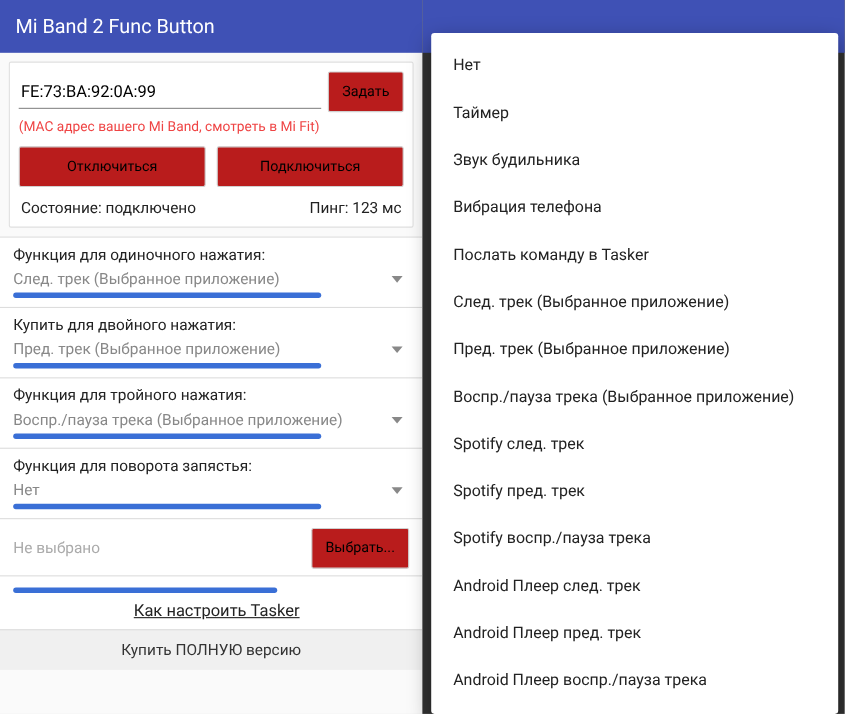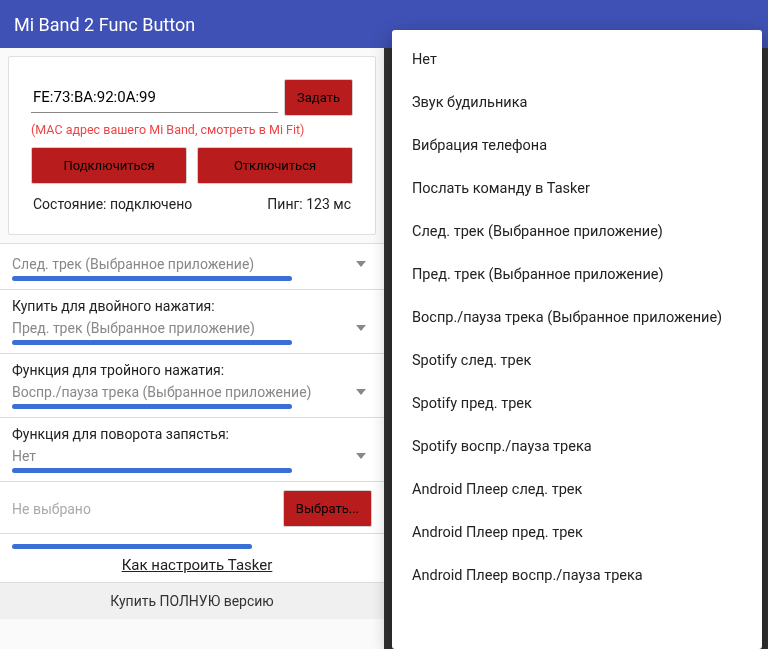--- a/index.html
+++ b/index.html
@@ -1,20 +1,20 @@
 <!DOCTYPE html>
 <html><head>
 <meta charset="utf-8">
 <style>
   * { box-sizing: border-box; margin: 0; padding: 0; font-family: Roboto, Arial, sans-serif; }
   body { background: #d8d8d8; width: 768px; height: 649px; overflow: hidden; display: flex; }
   .screen { width: 384px; height: 649px; background: #fafafa; position: relative; display: flex; flex-direction: column; }
   .appbar { background: #3f51b5; color: #fff; height: 48px; display: flex; align-items: center; padding: 0 14px; font-size: 18px; font-weight: 400; }
   .content { flex: 1; overflow: hidden; }
-  .card { background: #fff; margin: 8px; border: 1px solid #e0e0e0; border-radius: 2px; padding: 22px; }
+  .card { background: #fff; margin: 8px; border: 1px solid #e0e0e0; border-radius: 2px; padding: 8px; }
   .row { display: flex; align-items: center; gap: 6px; }
   .mac-input { flex: 1; border: none; border-bottom: 1px solid #888; font-size: 15px; padding: 6px 2px; background: transparent; }
   .btn-raised { background: #b91c1c; border: 1px solid #d0d0d0; border-radius: 2px; padding: 10px 12px; font-size: 13px; cursor: pointer; }
   .btn-wide { flex: 1; text-align: center; }
   .hint { font-size: 12.5px; color: #ef4444; text-align: left; margin: 6px 0 10px; }
   .btnrow { display: flex; gap: 10px; margin-top: 2px; }
   .status-row { display: flex; justify-content: space-between; font-size: 14px; color: #222; margin-top: 12px; padding: 0 2px; }
   .section { padding: 8px 12px 4px; border-top: 1px solid #ddd; background: #fff; }
   .section-label { font-size: 14px; color: #222; margin-bottom: 2px; }
   .spinner { display: flex; align-items: center; justify-content: space-between; padding: 4px 0 0; cursor: pointer; }
@@ -44,30 +44,31 @@
     <span>Mi Band 2 Func Button</span>
   </div>
   <div class="content">
     <div class="card">
       <div class="row">
         <input class="mac-input" value="FE:73:BA:92:0A:99" style="">
         <button class="btn-raised">Задать</button>
       </div>
       <div class="hint">(MAC адрес вашего Mi Band, смотреть в Mi Fit)</div>
       <div class="btnrow">
+        <button class="btn-raised btn-wide">Отключиться</button>
         <button class="btn-raised btn-wide">Подключиться</button>
-        <button class="btn-raised btn-wide">Отключиться</button>
       </div>
       <div class="status-row">
         <span>Состояние: подключено</span>
         <span>Пинг: 123 мс</span>
       </div>
     </div>
 
     <div class="section">
+      <div class="section-label">Функция для одиночного нажатия:</div>
       <div class="spinner">
         <span class="spinner-value">След. трек (Выбранное приложение)</span>
         <span class="caret"></span>
       </div>
       <div class="underline-blue"></div>
     </div>
 
     <div class="section">
       <div class="section-label">Купить для двойного нажатия:</div>
       <div class="spinner">
@@ -109,20 +110,21 @@
 
     <div class="buy-full">Купить ПОЛНУЮ версию</div>
   </div>
 </div>
 
 <div class="screen">
   <div class="dim"></div>
   <div class="appbar2"></div>
   <div class="dialog" id="options-dialog">
       <div class="option">Нет</div>
+      <div class="option">Таймер</div>
       <div class="option">Звук будильника</div>
       <div class="option">Вибрация телефона</div>
       <div class="option">Послать команду в Tasker</div>
       <div class="option">След. трек (Выбранное приложение)</div>
       <div class="option">Пред. трек (Выбранное приложение)</div>
       <div class="option">Воспр./пауза трека (Выбранное приложение)</div>
       <div class="option">Spotify след. трек</div>
       <div class="option">Spotify пред. трек</div>
       <div class="option">Spotify воспр./пауза трека</div>
       <div class="option">Android Плеер след. трек</div>

